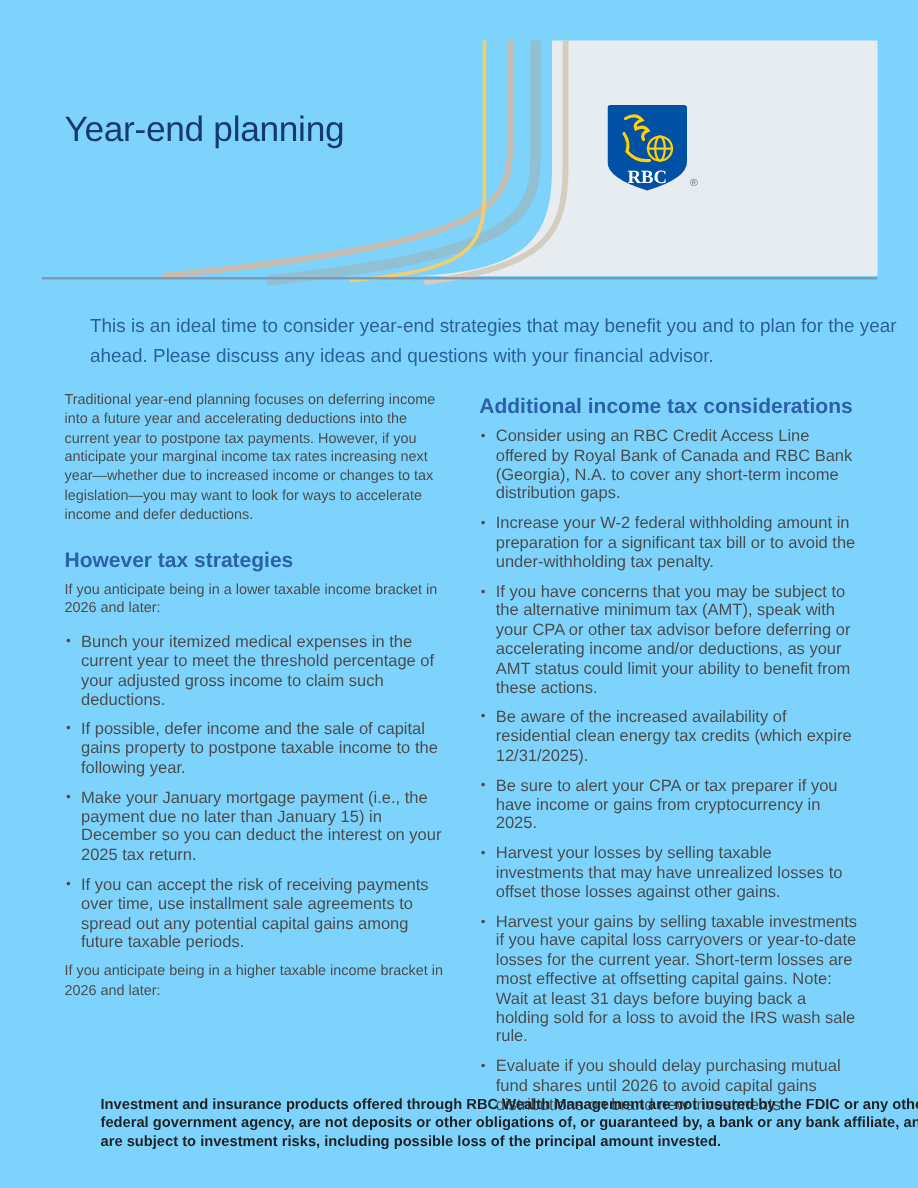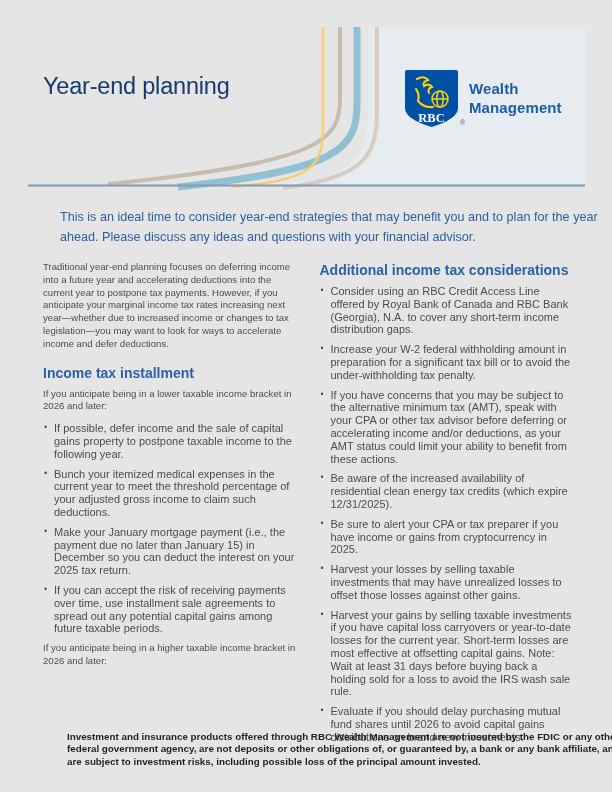--- a/index.html
+++ b/index.html
@@ -1,17 +1,17 @@
 <!DOCTYPE html>
 <html><head>
 <meta charset="utf-8">
 <style>
   html,body{margin:0;padding:0;background:#ffffff;}
   body{width:612px;height:792px;font-family:"Liberation Sans","DejaVu Sans",sans-serif;}
-  .page{position:relative;width:612px;height:792px;background:#e5e5e5;overflow:hidden;}
+  .page{position:relative;width:612px;height:792px;background:#7dd3fc;overflow:hidden;}
 
   
   .header-art{position:absolute;left:0;top:0;width:612px;height:192px;}
   .page-title{position:absolute;left:43px;top:73px;font-size:23.5px;font-weight:400;
               color:#163a6e;letter-spacing:-0.2px;}
   .logo{position:absolute;left:405px;top:70px;width:175px;height:60px;}
   .shield{position:absolute;left:0;top:0;width:53px;height:58px;}
   .reg-mark{position:absolute;left:55px;top:49px;font-size:7px;color:#5a6b7d;}
   .wordmark{position:absolute;left:64px;top:9px;font-size:15px;line-height:19px;
             font-weight:700;color:#1d5ba7;letter-spacing:0.1px;}
@@ -64,36 +64,32 @@
         <path d="M11 19 q4 6 2 12 q6 7 15 6"></path>
       </g>
       <g stroke="#ffd200" fill="none" stroke-width="1.5">
         <circle cx="35" cy="29" r="8"></circle>
         <ellipse cx="35" cy="29" rx="3.2" ry="8"></ellipse>
         <path d="M27 29 h16"></path>
       </g>
       <text x="26.5" y="52" text-anchor="middle" fill="#ffffff" font-size="12.5" font-family="Liberation Serif, DejaVu Serif, serif" font-weight="bold">RBC</text>
     </svg>
     <span class="reg-mark">®</span>
-    <div class="wordmark">
-      <div>Wealth</div>
-      <div>Management</div>
-    </div>
   </div>
 
   <div class="intro">This is an ideal time to consider year-end strategies that may benefit you and to plan for the year ahead. Please discuss any ideas and questions with your financial advisor.</div>
 
   <div class="columns">
     <div class="col" id="col-left">
         <p class="body-para"><span>Traditional year-end planning focuses on deferring income into a future year and accelerating deductions into the current year to postpone tax payments. However, if you anticipate your marginal income tax rates increasing next year—whether due to increased income or changes to tax legislation—you may want to look for ways to accelerate income and defer deductions.</span></p>
-        <h3 class="sec-heading">Income tax installment</h3>
+        <h3 class="sec-heading">However tax strategies</h3>
         <p class="body-para"><span>If you anticipate being in a </span><b>lower</b><span> taxable income bracket in 2026 and later:</span></p>
         <ul class="bullets">
+          <li>Bunch your itemized medical expenses in the current year to meet the threshold percentage of your adjusted gross income to claim such deductions.</li>
           <li>If possible, defer income and the sale of capital gains property to postpone taxable income to the following year.</li>
-          <li>Bunch your itemized medical expenses in the current year to meet the threshold percentage of your adjusted gross income to claim such deductions.</li>
           <li>Make your January mortgage payment (i.e., the payment due no later than January 15) in December so you can deduct the interest on your 2025 tax return.</li>
           <li>If you can accept the risk of receiving payments over time, use installment sale agreements to spread out any potential capital gains among future taxable periods.</li>
         </ul>
         <p class="body-para"><span>If you anticipate being in a </span><b>higher</b><span> taxable income bracket in 2026 and later:</span></p>
       </div>
     <div class="col" id="col-right">
         <h3 class="sec-heading">Additional income tax considerations</h3>
         <ul class="bullets">
           <li>Consider using an RBC Credit Access Line offered by Royal Bank of Canada and RBC Bank (Georgia), N.A. to cover any short-term income distribution gaps.</li>
           <li>Increase your W-2 federal withholding amount in preparation for a significant tax bill or to avoid the under-withholding tax penalty.</li>

